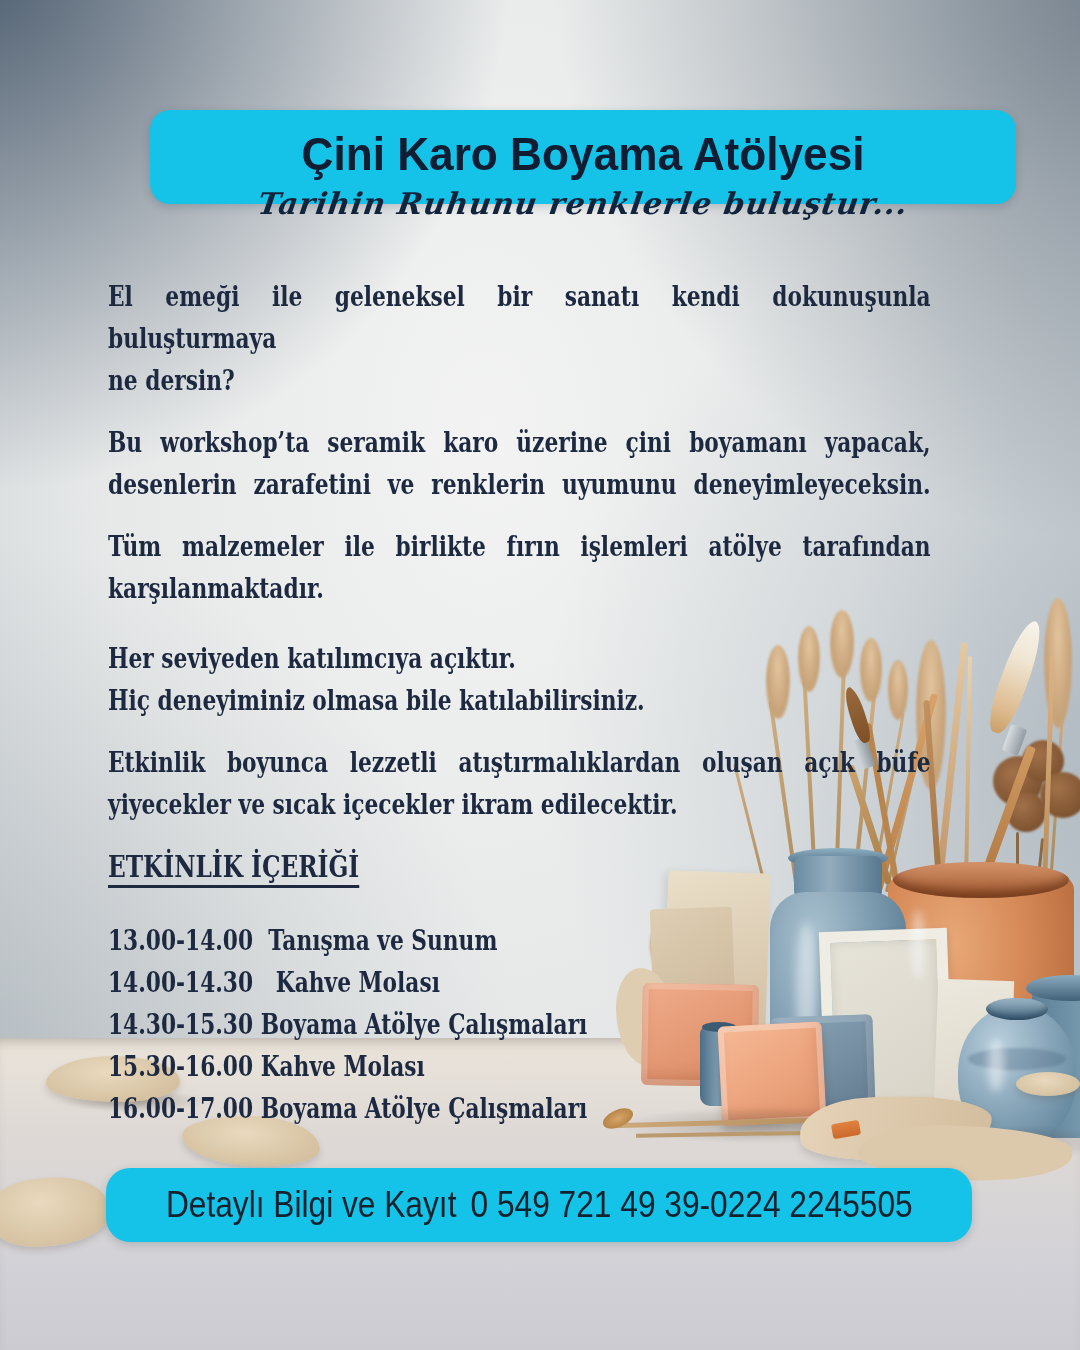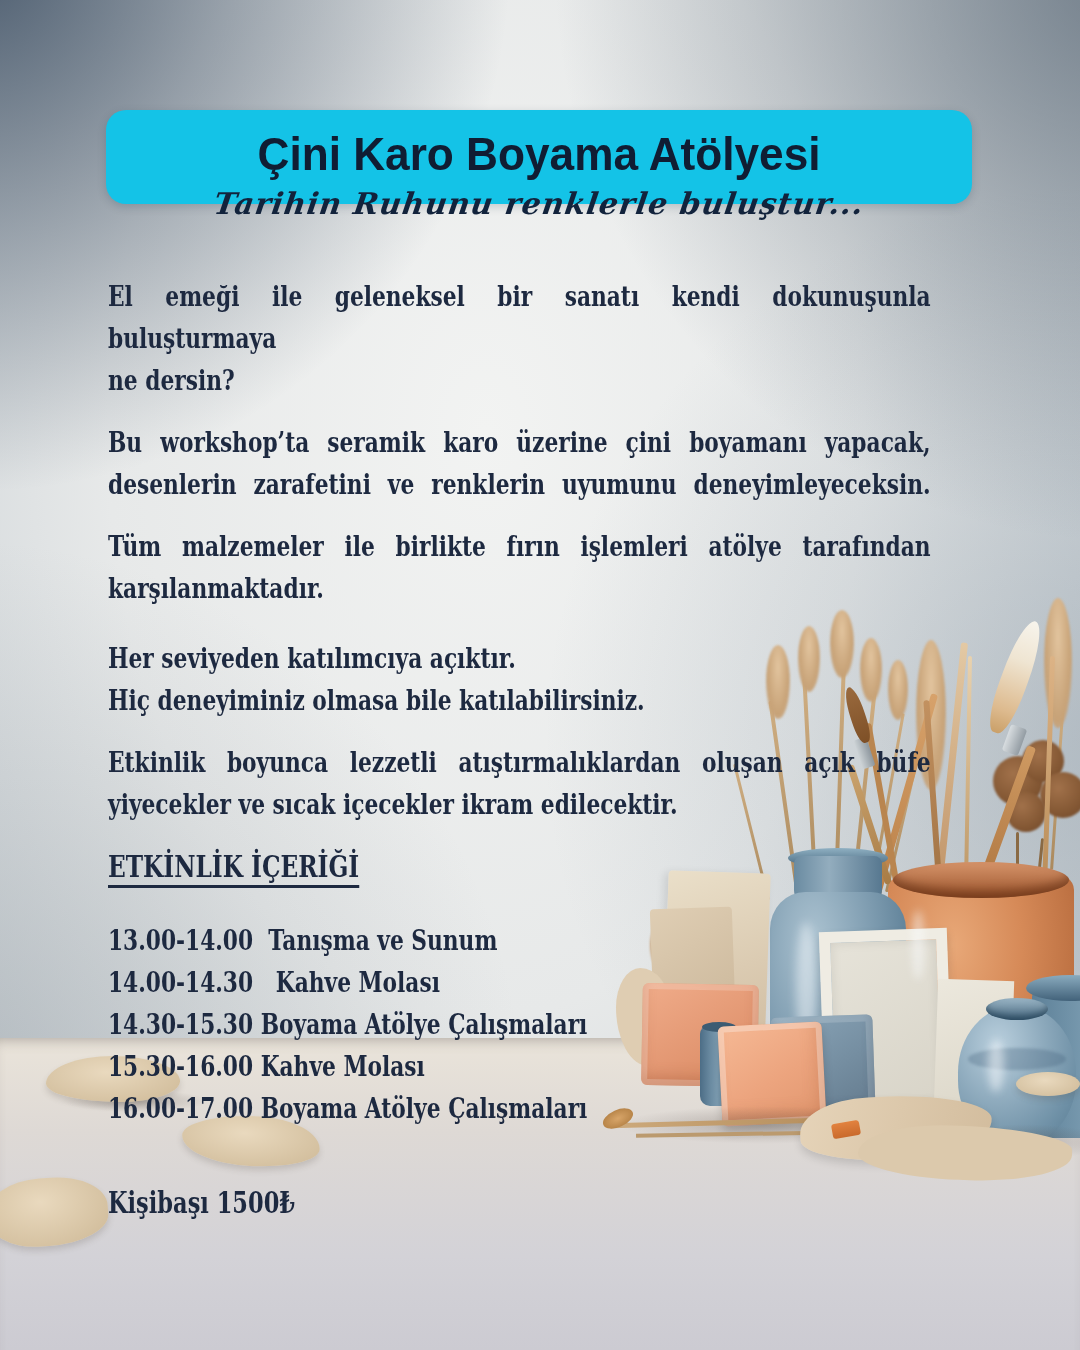--- a/index.html
+++ b/index.html
@@ -170,21 +170,21 @@
     border-radius:50% 50% 45% 55% / 60% 55% 45% 40%;}
   .blobB{left:182px;top:1116px;width:138px;height:50px;transform:rotate(3deg);
     border-radius:55% 45% 50% 50% / 45% 60% 40% 55%;}
   .blobC{left:-14px;top:1178px;width:122px;height:68px;transform:rotate(-4deg);
     border-radius:50% 50% 55% 45% / 55% 50% 45% 55%;}
   .blobD{left:1016px;top:1072px;width:64px;height:24px;border-radius:50%;}
 
   
   .banner{position:absolute;left:106px;width:866px;background:#14c3e7;z-index:12;
           box-shadow:0 3px 10px rgba(0,40,60,.18);}
-  .banner.top{top:110px;height:94px;border-radius:20px;}
+  .banner.top{top:110px;height:94px;border-radius:20px;margin-left:44px;}
   .title{margin-top:15px;text-align:center;color:#101d33;
     font:700 47px/58px "Liberation Sans",sans-serif;transform:scaleX(.94);}
   .subtitle{text-align:center;color:#12233c;letter-spacing:1px;
     font:italic 700 30px/42px "DejaVu Serif",serif;transform:skewX(-8deg);}
   .banner.bottom{top:1168px;height:74px;border-radius:24px;
     display:flex;align-items:center;justify-content:center;}
   .contact{display:flex;gap:16px;transform:scaleX(.88);white-space:nowrap;
     font:400 36px/74px "Liberation Sans",sans-serif;color:#13222f;}
 
   
@@ -315,14 +315,20 @@
     <div class="sched">
       <div class="line" style="display: block;">13.00-14.00  Tanışma ve Sunum</div>
       <div class="line" style="display: block;">14.00-14.30   Kahve Molası</div>
       <div class="line" style="display: block;">14.30-15.30 Boyama Atölye Çalışmaları</div>
       <div class="line" style="display: block;">15.30-16.00 Kahve Molası</div>
       <div class="line" style="display: block;">16.00-17.00 Boyama Atölye Çalışmaları</div>
     </div>
     <div class="price">Kişibaşı 1500₺</div>
   </main>
 
+  <footer class="banner bottom">
+    <div class="contact">
+      <span>Detaylı Bilgi ve Kayıt</span>
+      <span>0 549 721 49 39-0224 2245505</span>
+    </div>
+  </footer>
 
 </div>
 
 </body></html>

